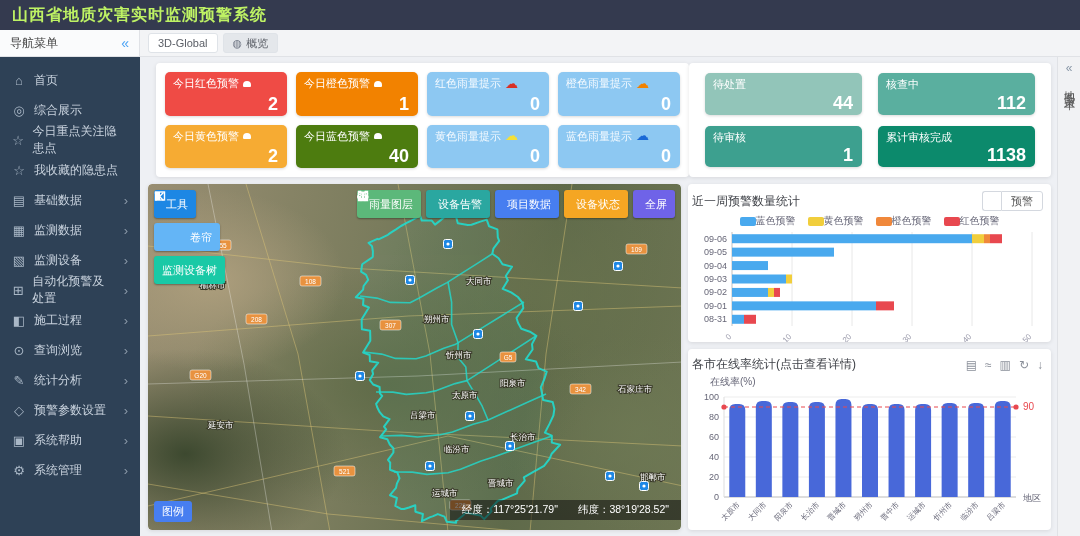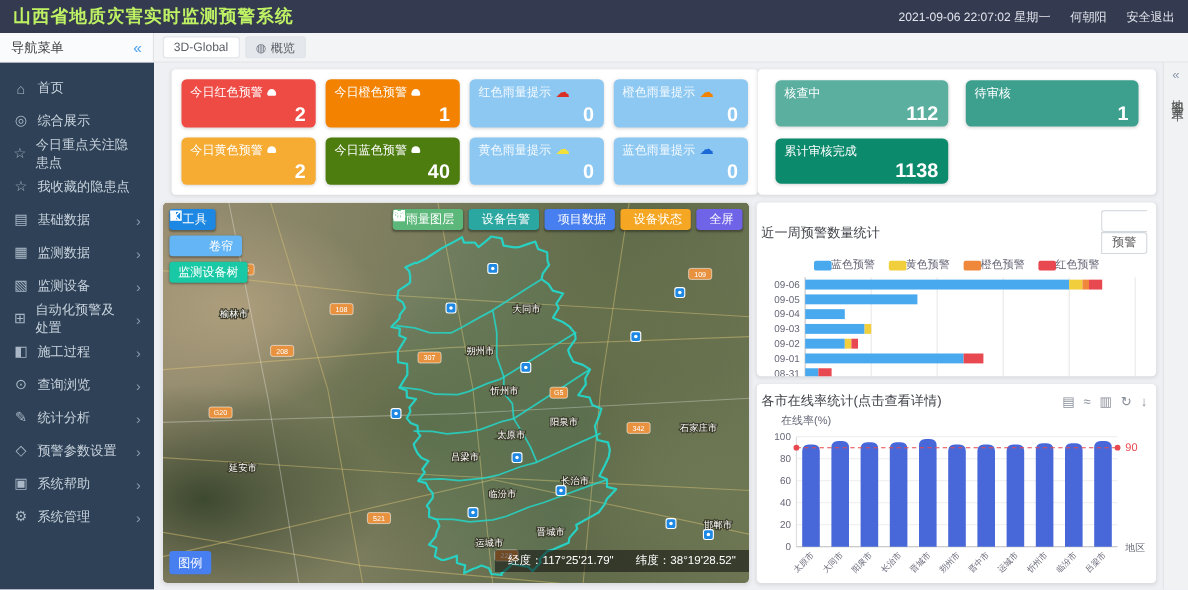--- a/index.html
+++ b/index.html
@@ -45,33 +45,33 @@
     background:
       radial-gradient(190px 130px at 12% 28%, rgba(178,162,128,.85), rgba(178,162,128,0) 70%),
       radial-gradient(230px 150px at 7% 78%, rgba(52,66,41,.9), rgba(52,66,41,0) 70%),
       radial-gradient(280px 170px at 45% 58%, rgba(90,104,68,.8), rgba(90,104,68,0) 72%),
       radial-gradient(250px 160px at 76% 32%, rgba(104,114,77,.8), rgba(104,114,77,0) 70%),
       radial-gradient(210px 140px at 92% 72%, rgba(110,121,84,.8), rgba(110,121,84,0) 70%),
       linear-gradient(100deg,#998e72,#7a7c5d 40%,#5f6a4a 70%,#6d7553);}
   .map svg{position:absolute;inset:0;}
   .map-top-btns{position:absolute;top:6px;right:6px;display:flex;gap:5px;z-index:3;}
   .map-left-btns{position:absolute;top:6px;left:6px;display:flex;flex-direction:column;gap:5px;align-items:flex-start;z-index:3;}
-  .mbtn{height:19px;border-radius:3px;color:#fff;font-size:11px;display:flex;align-items:center;gap:4px;
+  .mbtn{height:28px;border-radius:3px;color:#fff;font-size:11px;display:flex;align-items:center;gap:4px;
     padding:0 8px;box-shadow:0 1px 2px rgba(0,0,0,.35);cursor:pointer;white-space:nowrap;}
   .legend-btn{position:absolute;left:6px;bottom:8px;background:#477ef0;color:#fff;font-size:11px;
     padding:3px 8px;border-radius:3px;z-index:3;cursor:pointer;}
   .coords{position:absolute;right:0;bottom:10px;height:20px;background:rgba(15,15,15,.55);color:#fff;
     font-size:10.5px;display:flex;align-items:center;gap:20px;padding:0 12px;z-index:3;}
   
   .rightcol{flex:1;display:flex;flex-direction:column;gap:7px;min-width:0;}
   .chart1{height:158px;flex:0 0 158px;overflow:hidden;}
   .chart2{flex:1;overflow:hidden;}
   .phead{display:flex;align-items:center;padding:7px 8px 0 4px;}
   .ptitle{font-size:12px;color:#3c3f45;}
-  .btn-group{margin-left:auto;display:flex;flex-direction:column;}
+  .btn-group{margin-left:auto;display:flex;}
   .btn-group .gbtn{height:20px;border:1px solid #d4d8df;background:#fff;font-size:11px;color:#555;
     padding:0 9px;cursor:pointer;line-height:18px;box-sizing:border-box;}
   .btn-group .gbtn:first-child{border-radius:3px 0 0 3px;border-right:none;min-width:14px;}
   .btn-group .gbtn:last-child{border-radius:0 3px 3px 0;}
   .legendrow{display:flex;justify-content:center;gap:12px;margin-top:3px;}
   .legitem{display:flex;align-items:center;gap:0;font-size:10px;color:#667;}
   .legswatch{width:16px;height:9px;border-radius:2px;display:inline-block;}
   .toolbox{margin-left:auto;display:flex;gap:8px;color:#8a8f99;font-size:12px;}
   .toolbox span{cursor:pointer;line-height:1;}
   .axisname{font-size:10px;color:#667;padding:2px 0 0 22px;}
@@ -81,25 +81,20 @@
   .rightstrip .coll{color:#8a98a8;font-size:12px;cursor:pointer;}
   .striptext{writing-mode:vertical-rl;font-size:11px;color:#555;letter-spacing:3px;}
 </style>
 </head>
 <body>
 
 <div class="app">
 
   <div class="hdr">
     <div class="title">山西省地质灾害实时监测预警系统</div>
-    <div class="hright">
-      <span>2021-09-06 22:07:02 星期一</span>
-      <span>何朝阳</span>
-      <span>安全退出</span>
-    </div>
   </div>
 
   <div class="subbar">
     <div class="navhead">
       <span>导航菜单</span>
       <span class="coll">«</span>
     </div>
     <div class="tabs" id="tabs">
         <div class="tab">
           <span>3D-Global</span>
@@ -238,20 +233,26 @@
                 <div class="lbl">
                   <span style="color: rgb(244, 250, 255);">蓝色雨量提示</span>
                   <span class="cloud" style="color: rgb(26, 105, 214);">☁</span>
                 </div>
                 <div class="val">0</div>
               </div>
             </div>
         </section>
         <section class="panel status-panel">
           <div class="grid2" id="statusCards">
+              <div class="card" style="background: rgb(146, 197, 185);">
+                <div class="lbl">
+                  <span>待处置</span>
+                </div>
+                <div class="val">44</div>
+              </div>
               <div class="card" style="background: rgb(90, 175, 159);">
                 <div class="lbl">
                   <span>核查中</span>
                 </div>
                 <div class="val">112</div>
               </div>
               <div class="card" style="background: rgb(61, 160, 143);">
                 <div class="lbl">
                   <span>待审核</span>
                 </div>

